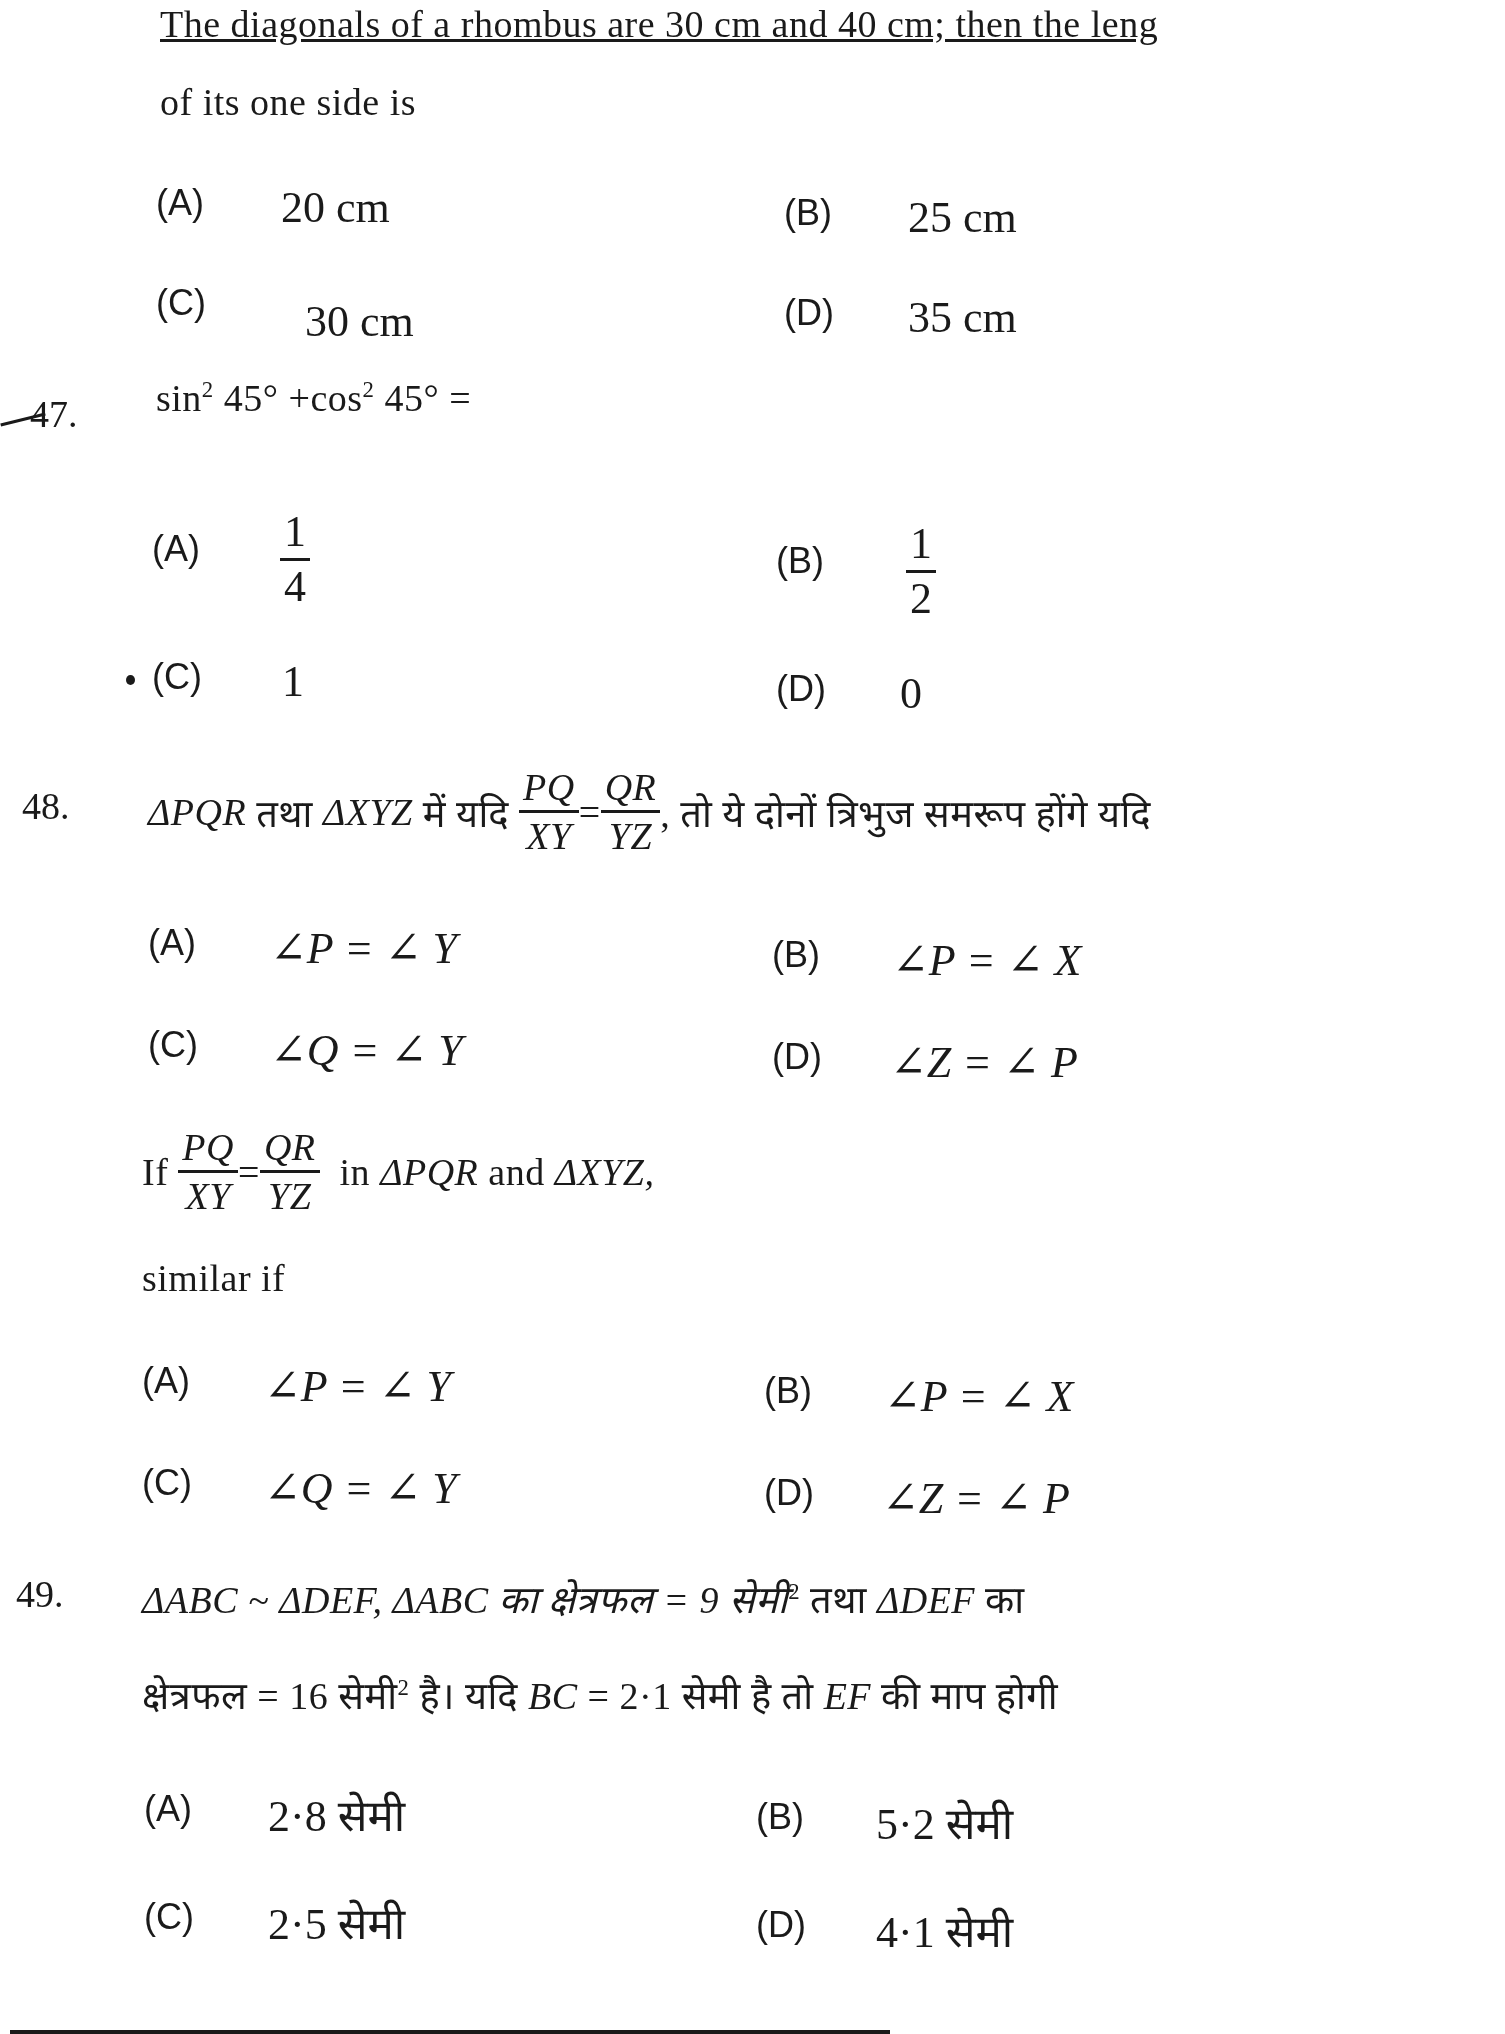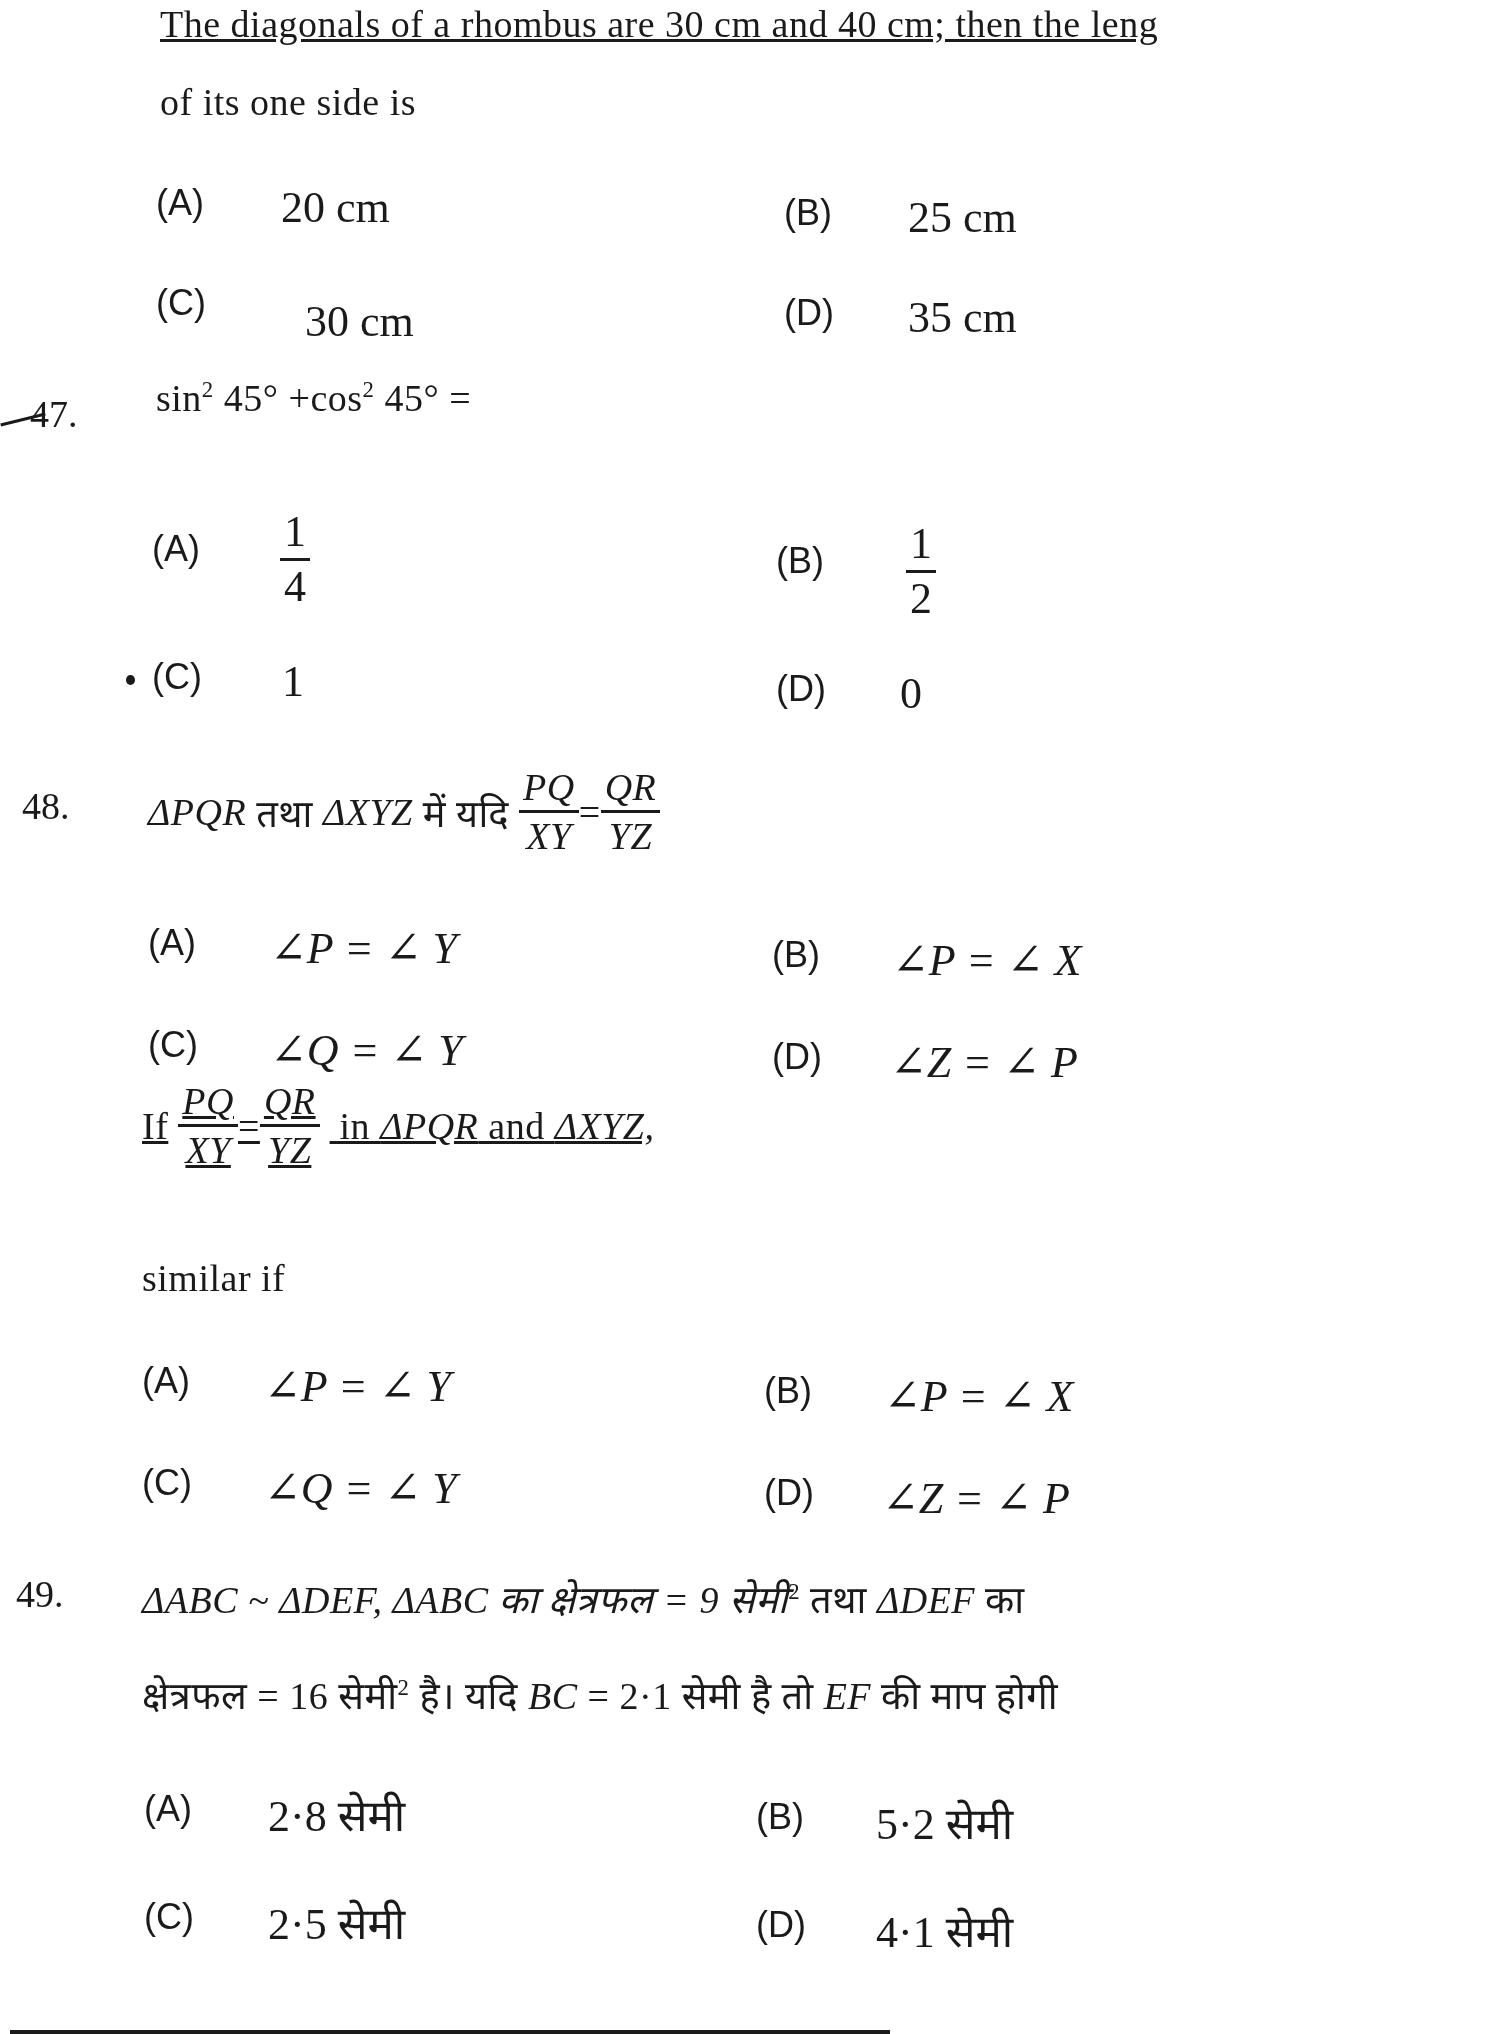--- a/index.html
+++ b/index.html
@@ -74,32 +74,33 @@
   <span style="white-space:pre;"> में यदि </span>
   <span class="frac it">
       <span class="num">PQ</span>
       <span class="den">XY</span>
     </span>
   <span>=</span>
   <span class="frac it">
       <span class="num">QR</span>
       <span class="den">YZ</span>
     </span>
+  <span>, तो ये दोनों त्रिभुज समरूप होंगे यदि</span>
 </div>
 
 <div class="abs lbl" style="left:148px; top:922px;">(A)</div>
 <div class="abs val it" style="left:270px; top:922px;">∠P = ∠ Y</div>
 <div class="abs lbl" style="left:772px; top:934px;">(B)</div>
 <div class="abs val it" style="left:892px; top:934px;">∠P = ∠ X</div>
 <div class="abs lbl" style="left:148px; top:1024px;">(C)</div>
 <div class="abs val it" style="left:270px; top:1024px;">∠Q = ∠ Y</div>
 <div class="abs lbl" style="left:772px; top:1036px;">(D)</div>
 <div class="abs val it" style="left:890px; top:1036px;">∠Z = ∠ P</div>
 
-<div class="abs stem" style="left:142px; top:1082px; display:flex; align-items:center;text-decoration:underline;">
+<div class="abs stem" style="left:142px; top:1128px; display:flex; align-items:center;">
   <span style="margin-right:10px;">If</span>
   <span class="frac it">
       <span class="num">PQ</span>
       <span class="den">XY</span>
     </span>
   <span>=</span>
   <span class="frac it">
       <span class="num">QR</span>
       <span class="den">YZ</span>
     </span>

